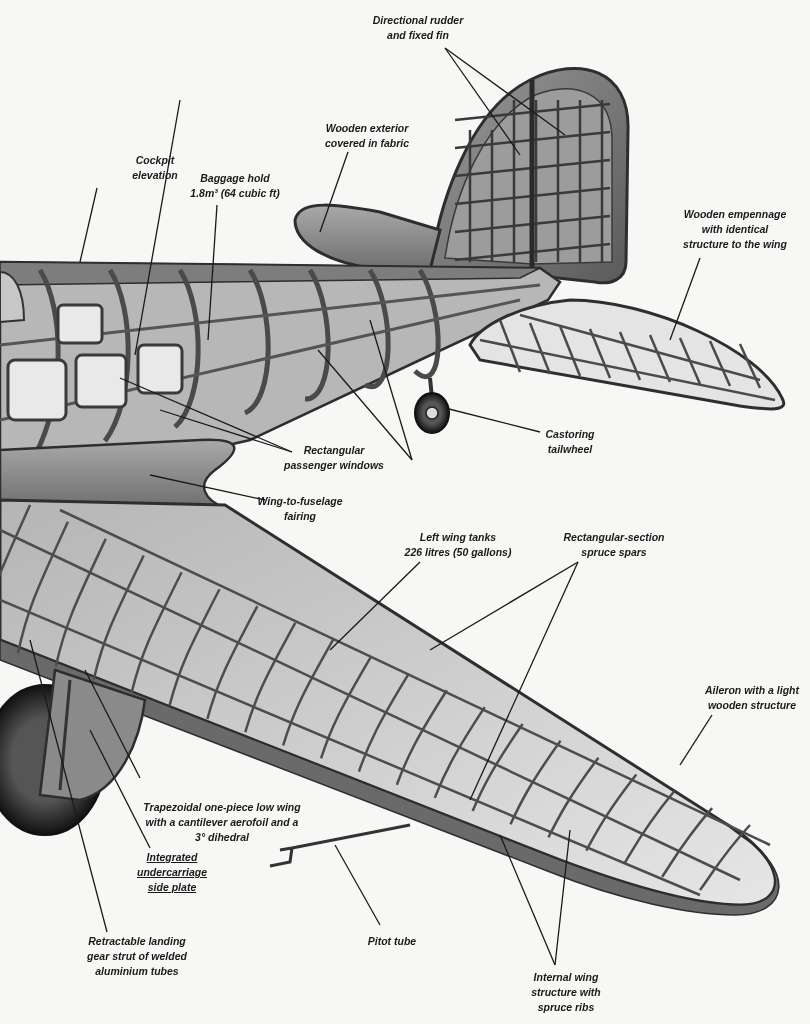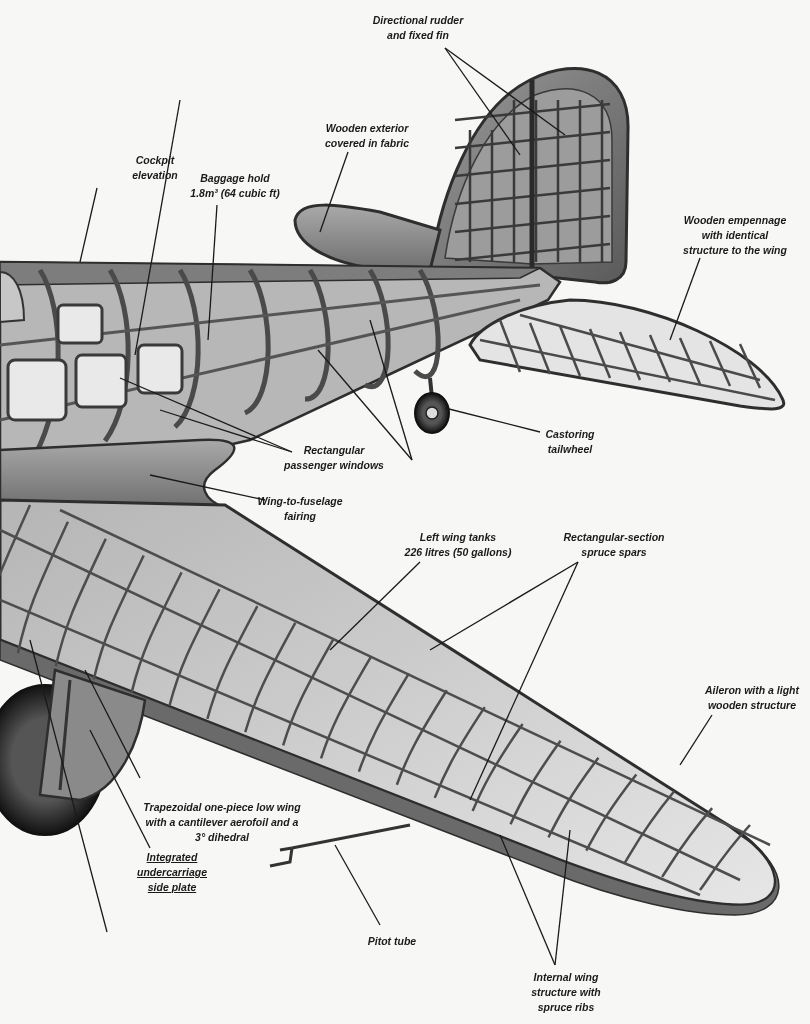--- a/index.html
+++ b/index.html
@@ -188,21 +188,21 @@
       <span>covered in fabric</span>
     </div>
   <div class="label" style="left:110px; top:153px;margin-left:45px;">
     <span>Cockpit</span>
       <span>elevation</span>
     </div>
   <div class="label" style="left:235px; top:171px;">
     <span>Baggage hold</span>
       <span>1.8m³ (64 cubic ft)</span>
     </div>
-  <div class="label" style="left:735px; top:207px;margin-top:6px;">
+  <div class="label" style="left:735px; top:207px;">
     <span>Wooden empennage</span>
       <span>with identical</span>
       <span>structure to the wing</span>
     </div>
   <div class="label" style="left:570px; top:427px;">
     <span>Castoring</span>
       <span>tailwheel</span>
     </div>
   <div class="label" style="left:334px; top:443px;">
     <span>Rectangular</span>
@@ -227,20 +227,25 @@
   <div class="label" style="left:222px; top:780px;margin-top:20px;">
     <span>Trapezoidal one-piece low wing</span>
       <span>with a cantilever aerofoil and a</span>
       <span>3° dihedral</span>
     </div>
   <div class="label" style="left:172px; top:850px;text-decoration:underline;">
     <span>Integrated</span>
       <span>undercarriage</span>
       <span>side plate</span>
     </div>
+  <div class="label" style="left:137px; top:934px;">
+    <span>Retractable landing</span>
+      <span>gear strut of welded</span>
+      <span>aluminium tubes</span>
+    </div>
   <div class="label" style="left:392px; top:934px;">
     <span>Pitot tube</span>
     </div>
   <div class="label" style="left:566px; top:970px;">
     <span>Internal wing</span>
       <span>structure with</span>
       <span>spruce ribs</span>
     </div>
 </div>
 

